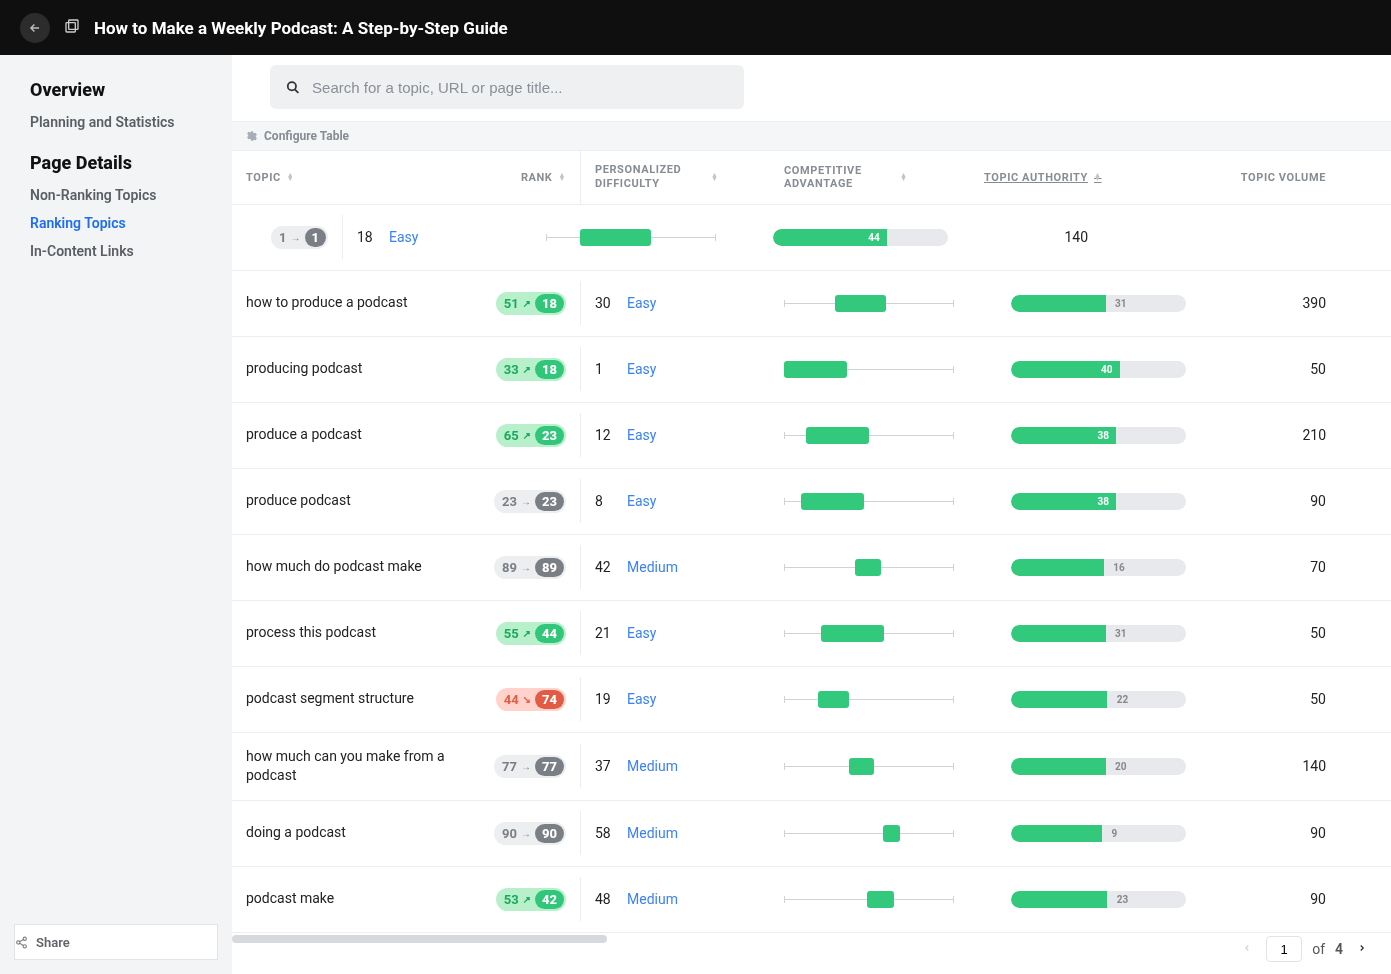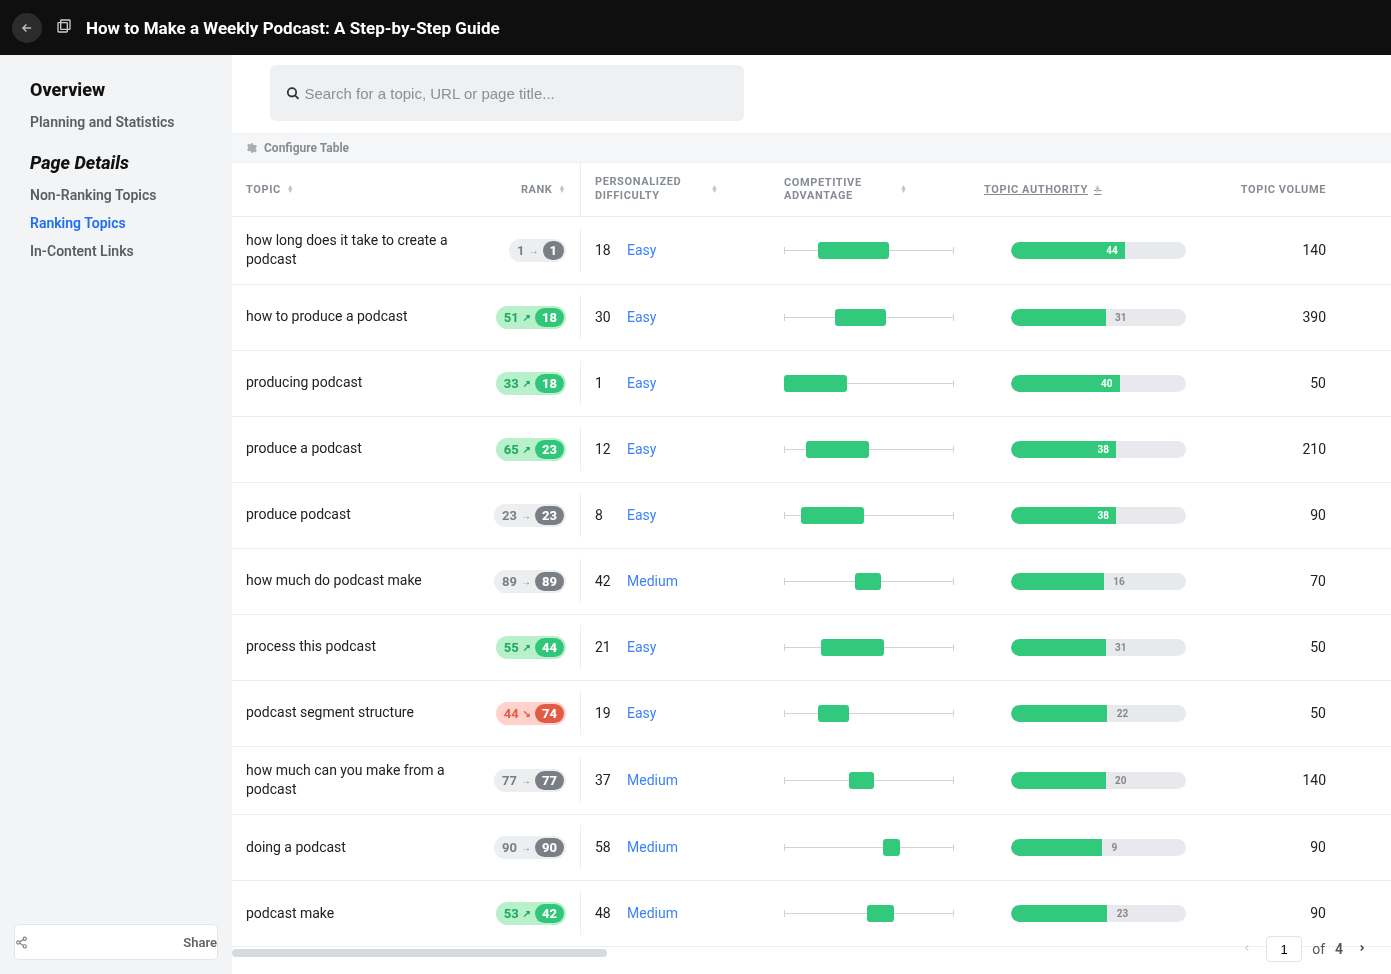--- a/index.html
+++ b/index.html
@@ -1,36 +1,36 @@
 <!DOCTYPE html>
 <html><head>
 <meta charset="utf-8">
 <style>
   * { box-sizing: border-box; margin:0; padding:0; }
   body { font-family: -apple-system, BlinkMacSystemFont, "Segoe UI", Roboto, Helvetica, Arial, sans-serif; background:#fff; color:#111; font-size:14px; }
   
-  .header { background:#0f0f0f; height:55px; display:flex; align-items:center; padding:0 12px; gap:14px; }
+  .header { background:#0f0f0f; height:55px; display:flex; align-items:center; padding:0 20px; gap:14px; }
   .back-btn { width:30px; height:30px; border-radius:50%; background:#2c2c2c; display:flex; align-items:center; justify-content:center; color:#aaa; cursor:pointer; }
   .page-icon { color:#ccc; font-size:16px; }
   .page-title { color:#fff; font-weight:700; font-size:17px; }
   .page-url { color:#3b82f6; font-size:13px; margin-left:2px; }
   
   .layout { display:flex; height:calc(100vh - 55px); }
   .sidebar { width:232px; min-width:232px; background:#f3f4f5; padding:18px 30px; display:flex; flex-direction:column; position:relative; }
   .sidebar-heading { font-size:18px; font-weight:800; margin:6px 0 8px; color:#111; }
   .sidebar-sub { font-size:14px; font-weight:600; color:#5a5f66; padding:6px 0; cursor:pointer; }
-  .sidebar-heading.second { margin-top:16px;font-style:italic; }
+  .sidebar-heading.second { margin-top:16px; }
   .sidebar-item { font-size:14px; font-weight:600; padding:6px 0; cursor:pointer; color:#5a5f66; }
   .sidebar-item.active { color:#1d6ef0; }
-  .share-btn { position:absolute; bottom:14px; left:14px; right:14px; background:#fff; border:1px solid #e2e4e8; border-radius:5px; height:36px; display:flex; align-items:center; justify-content:space-between; gap:8px; cursor:pointer; color:#60656b; font-weight:600; font-size:13px; }
+  .share-btn { position:absolute; bottom:14px; left:14px; right:14px; background:#fff; border:1px solid #e2e4e8; border-radius:0; height:36px; display:flex; align-items:center; justify-content:flex-start; gap:8px; cursor:pointer; color:#60656b; font-weight:600; font-size:13px; }
   
   .main { flex:1; overflow:auto; position:relative; }
   
   .search-wrap { padding:10px 0 0 38px; }
-  .search-box { background:#eef0f2; border-radius:6px; height:56px; width:474px; display:flex; align-items:center; padding:0 16px; gap:4px; color:#888; }
+  .search-box { background:#eef0f2; border-radius:6px; height:44px; width:474px; display:flex; align-items:center; padding:0 16px; gap:12px; color:#888; }
   .search-box input { background:transparent; border:none; outline:none; font-size:15px; color:#333; width:100%; }
   .search-box input::placeholder { color:#8a9097; }
   
   .config-row { background:#f5f6f7; border-top:1px solid #eceef1; border-bottom:1px solid #eceef1; margin-top:12px; padding:7px 0 7px 14px; color:#878d94; font-size:12px; font-weight:700; display:flex; align-items:center; gap:6px; }
   
   .table-head { display:flex; border-bottom:1px solid #eceef1; }
   .col { padding:12px 14px; display:flex; align-items:center; color:#878d94; font-size:11px; font-weight:700; letter-spacing:0.6px; gap:6px; }
   .col.topic { width:238px; min-width:238px; }
   .col.rank { width:110px; min-width:110px; justify-content:flex-end; }
   .col.pd { width:190px; min-width:190px; border-left:1px solid #eceef1; line-height:1.3; }
@@ -160,21 +160,20 @@
           <span>TOPIC AUTHORITY</span>
           <span class="sort-ic">▲<br>▼</span>
         </div>
       <div class="col tv">
           <span>TOPIC VOLUME</span>
         </div>
     </div>
 
     <div id="rows">
         <div class="row">
-          <div class="cell topic">how long does it take to create a podcast</div>
           <div class="cell rank">
             <span class="rank-pill gray">
               <span>1</span>
               <span class="arrow">→</span>
               <span class="end-bubble">1</span>
             </span>
           </div>
           <div class="cell pd">
             <span class="pd-num">18</span>
             <span class="pd-lab">Easy</span>

